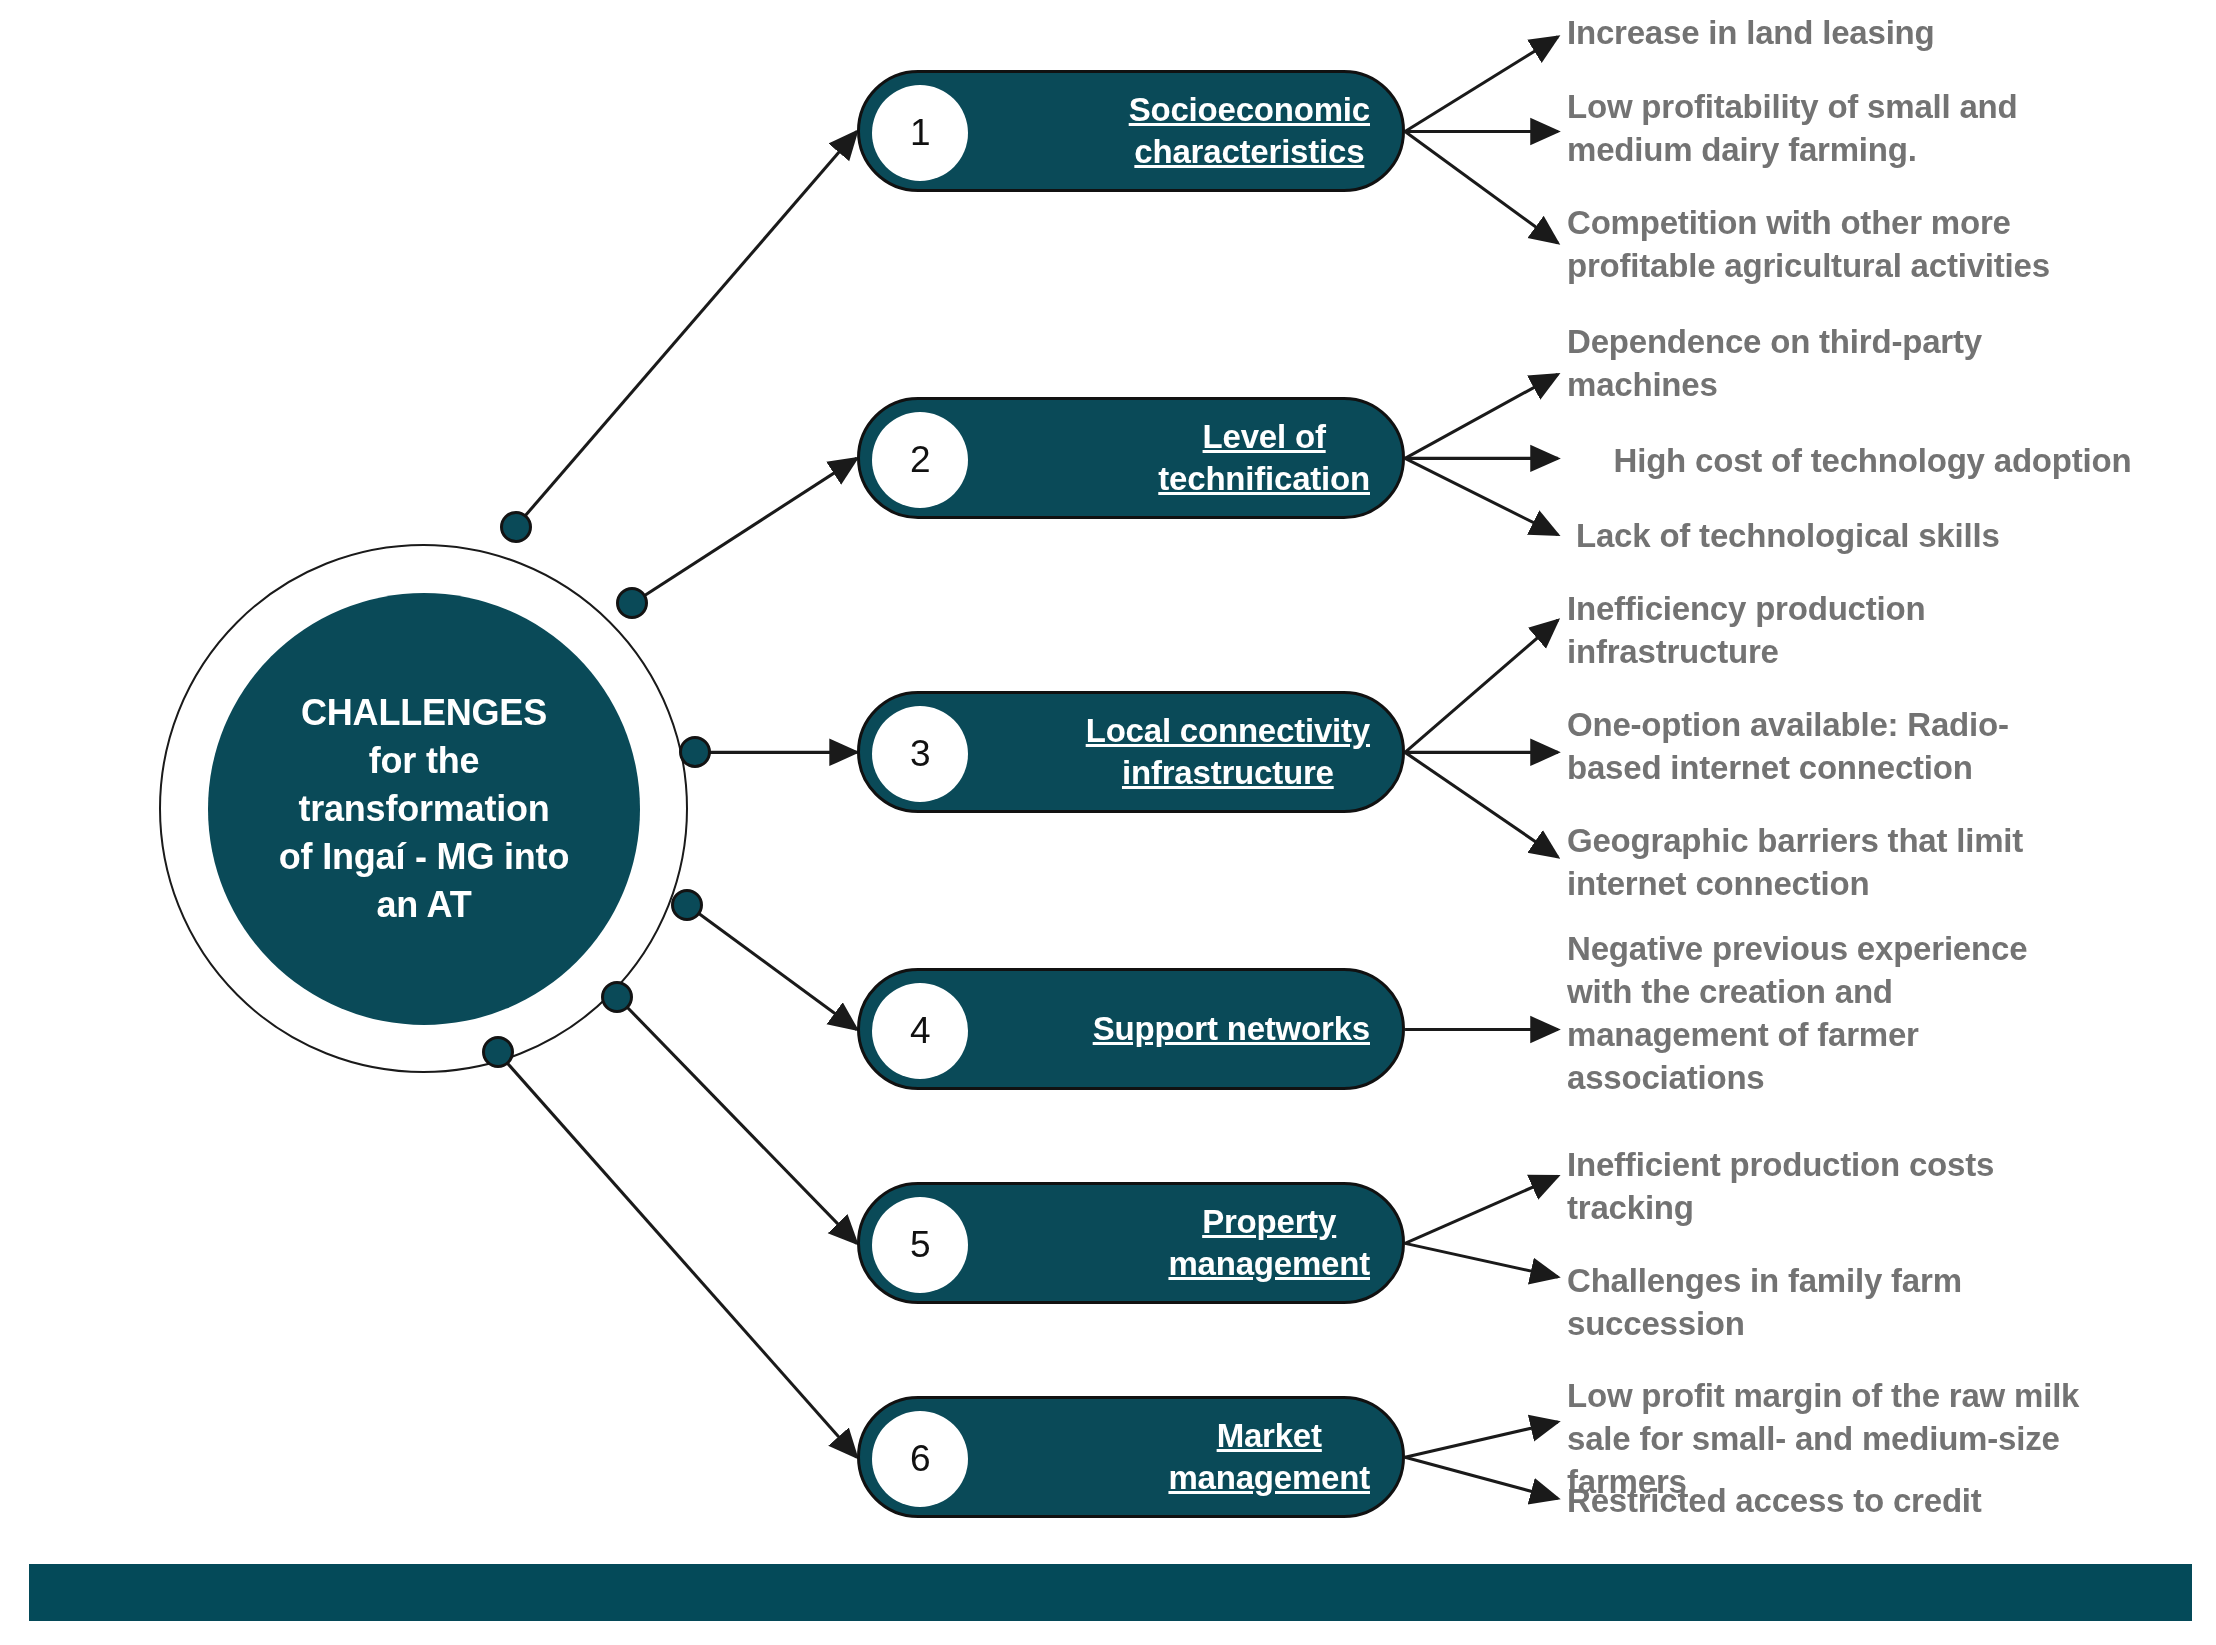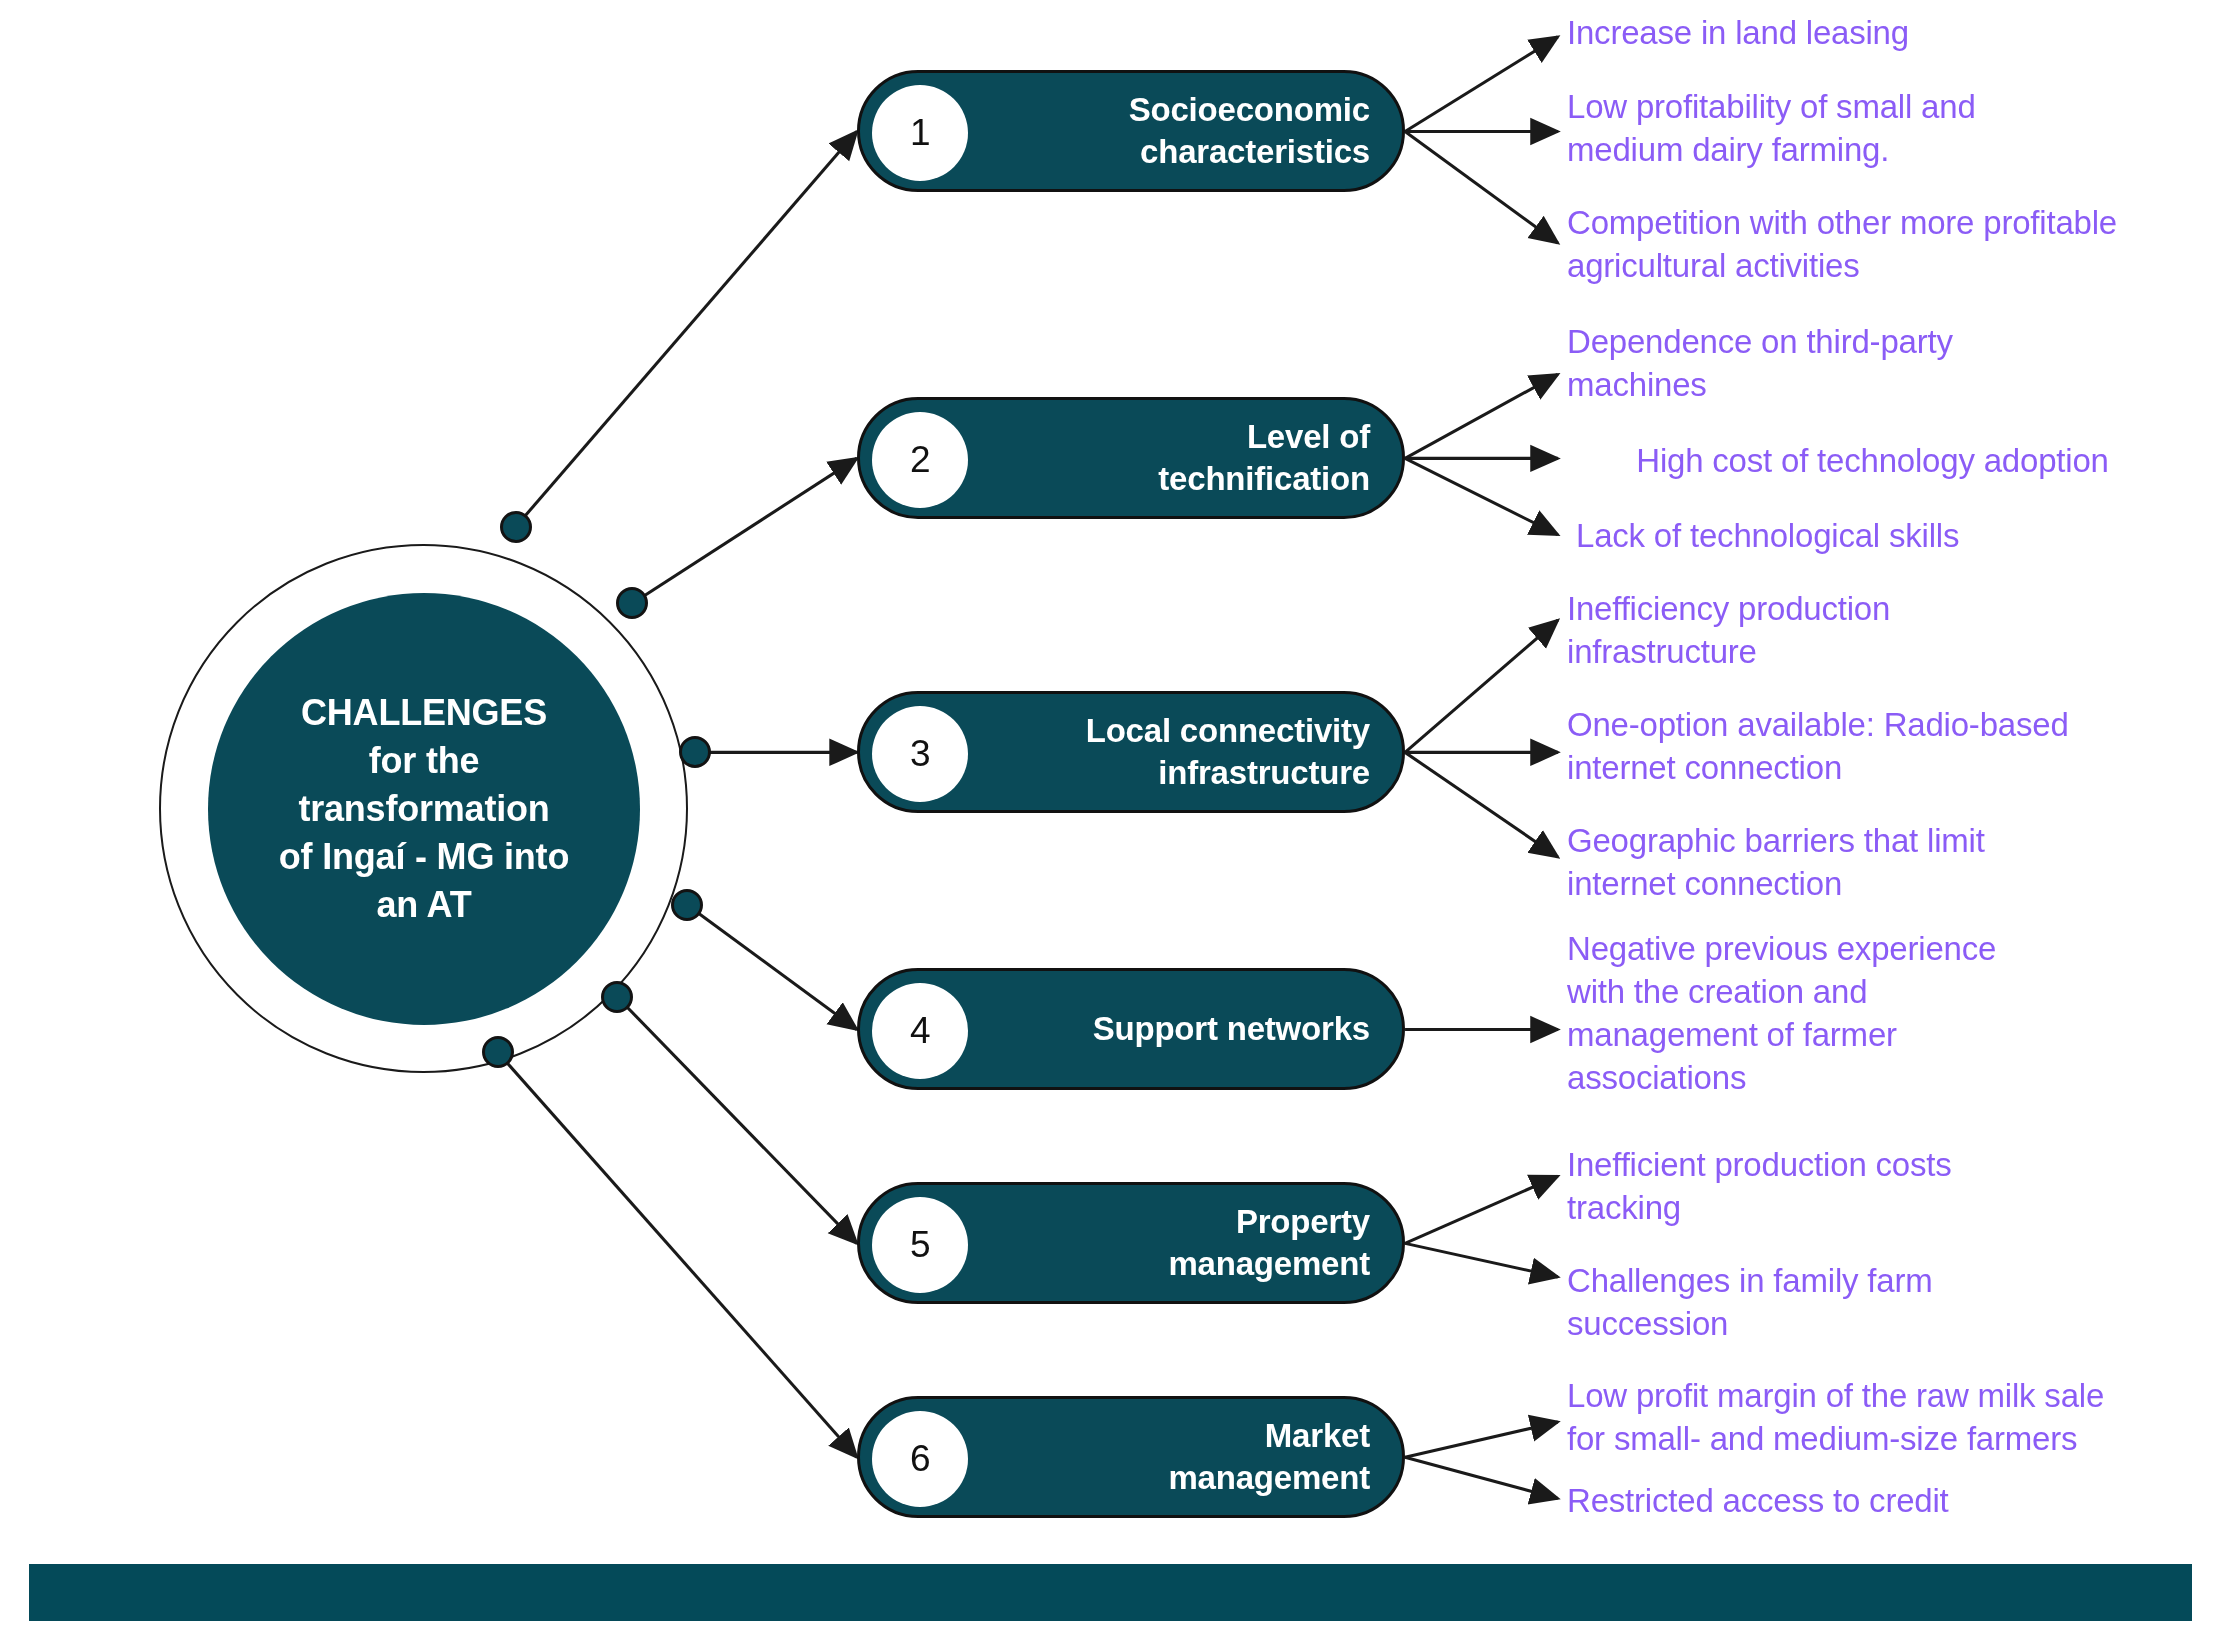--- a/index.html
+++ b/index.html
@@ -102,36 +102,38 @@
     box-sizing: border-box;
   }
   .pill-label {
     position: absolute;
     right: 32px;
     top: 0;
     bottom: 0;
     display: flex;
     align-items: center;
     justify-content: flex-end;
-    text-align: right;
+    text-align: center;
     color: #ffffff;
     font-size: 33px;
     font-weight: bold;
     line-height: 1.28;
     max-width: 382px;
     letter-spacing: -0.2px;
+    text-decoration: underline;
   }
 
   
   .leaf {
     position: absolute;
-    color: #8b5cf6;
+    color: #737373;
     font-size: 33px;
     line-height: 1.30;
     letter-spacing: -0.2px;
+    font-weight: bold;
   }
 
   
   .bottom-bar {
     position: absolute;
     left: 29px;
     top: 1564px;
     width: 2163px;
     height: 57px;
     background: #044A59;

